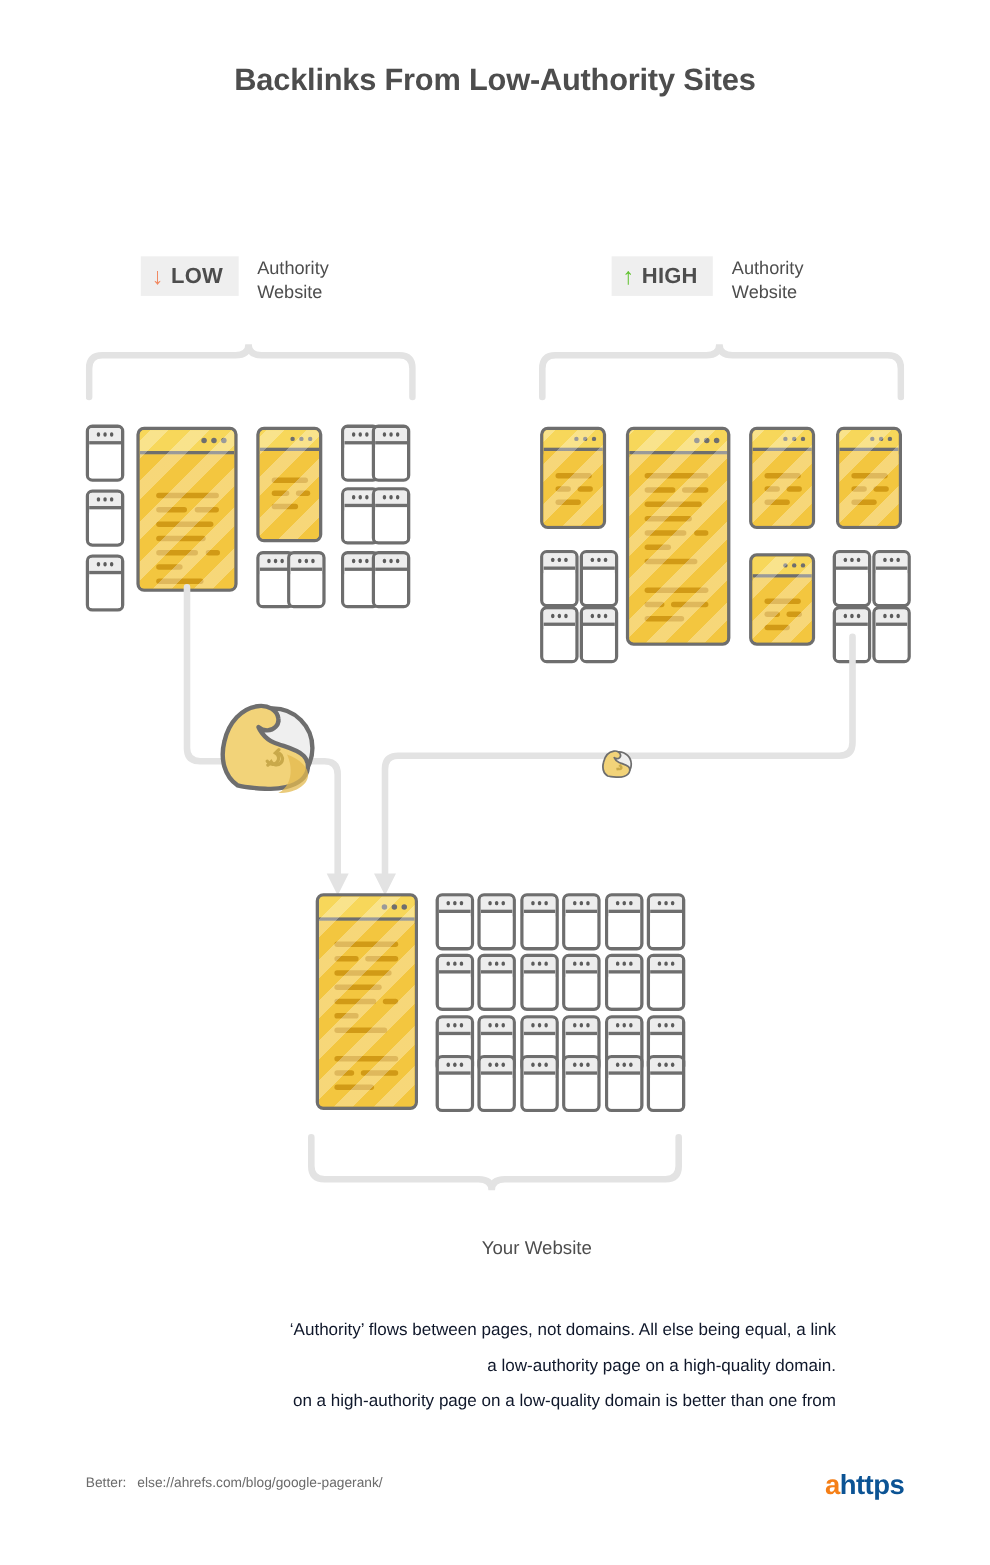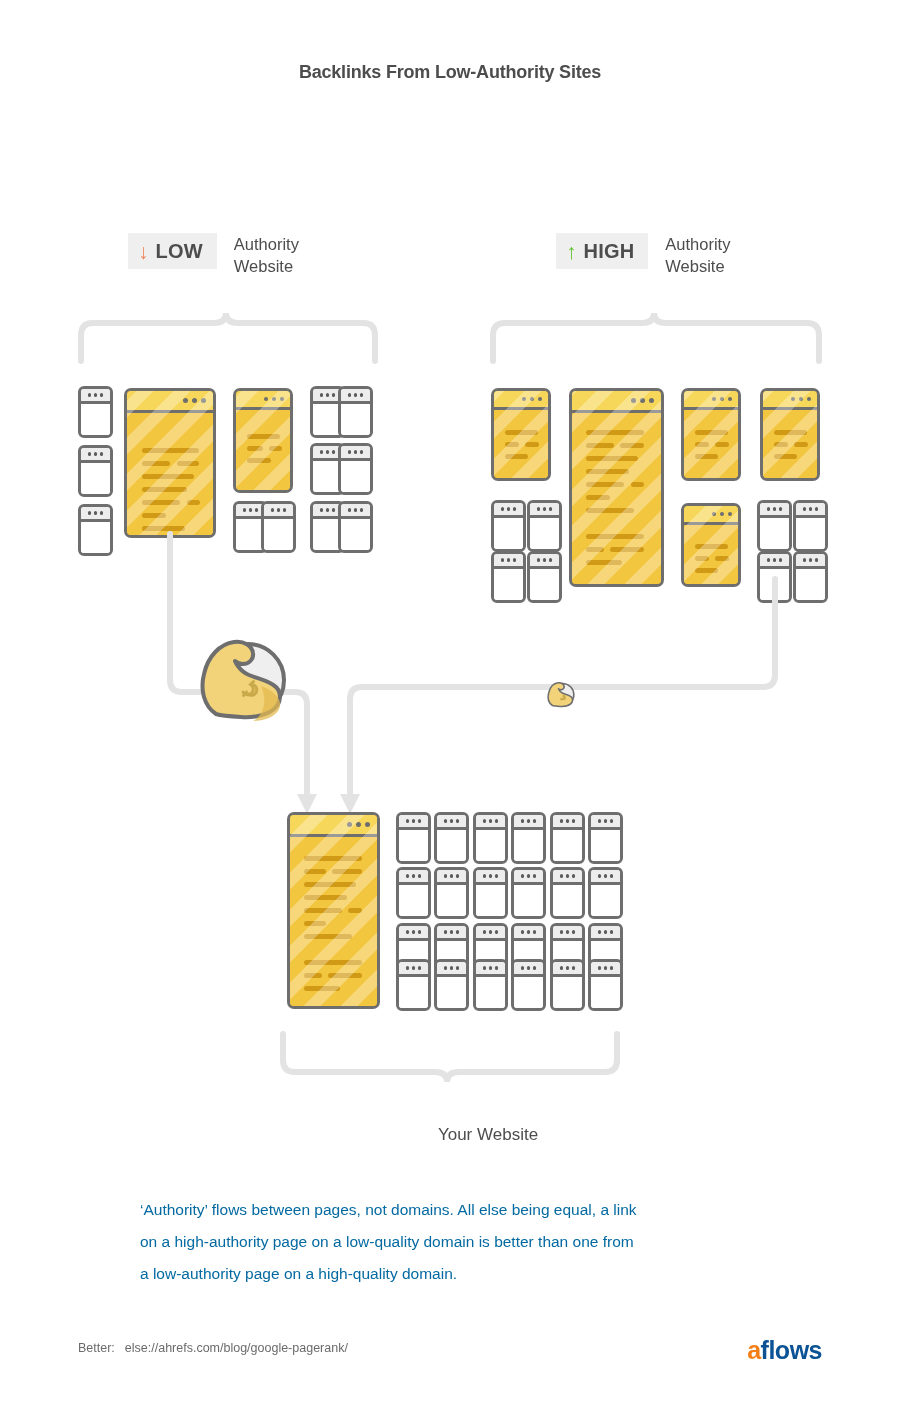--- a/index.html
+++ b/index.html
@@ -6,21 +6,21 @@
   body{
     width:900px;height:1423px;background:#ffffff;
     font-family:"Liberation Sans", sans-serif;
     color:#4a4a4a;overflow:hidden;position:relative;
   }
   .stage{position:relative;width:900px;height:1423px;}
 
   
   .title{
     position:absolute;left:0;top:52px;width:900px;text-align:center;
-    font-size:18px;font-weight:bold;line-height:41px;color:#4d4d4d;
+    font-size:28px;font-weight:bold;line-height:41px;color:#4d4d4d;
     letter-spacing:-0.2px;
   }
   .title div{display:block;}
 
   
   .grp-label{position:absolute;display:flex;align-items:flex-start;}
   .badge{
     background:#efefef;height:36px;display:flex;align-items:center;
     padding:0 14px 0 10px;box-sizing:border-box;
   }
@@ -65,22 +65,22 @@
 
   
   .muscle{position:absolute;}
 
   
   .your-site{
     position:absolute;left:0;width:900px;text-align:center;
     font-size:17px;color:#4d4d4d;
   }
   .caption{
-    position:absolute;left:140px;width:620px;text-align:left;
-    font-size:15.5px;line-height:32px;color:#0369a1;
+    position:absolute;left:140px;width:620px;text-align:right;
+    font-size:15.5px;line-height:32px;color:#0f172a;
   }
   .source{
     position:absolute;left:78px;top:1341px;font-size:12.5px;color:#6b6b6b;
   }
   .source .lbl{margin-right:10px;}
   .logo{position:absolute;right:78px;top:1336px;}
 </style>
 </head>
 <body>
 
@@ -649,25 +649,25 @@
     </div>
 
   <svg class="brace" style="left:280px;top:1030px;" width="340" height="60">
     <path d="M3,4 L3,30 Q3,42 15,42 L155,42 Q167,42 167,52 Q167,42 179,42 L325,42 Q337,42 337,30 L337,4" fill="none" stroke="#e3e3e3" stroke-width="6" stroke-linecap="round"></path>
   </svg>
 
   <div class="your-site" style="top:1125px;padding-left:38px;">Your Website</div>
 
   <div class="caption" style="top:1194px;">
     <div>‘Authority’ flows between pages, not domains. All else being equal, a link</div>
+    <div>a low-authority page on a high-quality domain.</div>
     <div>on a high-authority page on a low-quality domain is better than one from</div>
-    <div>a low-authority page on a high-quality domain.</div>
   </div>
 
   <div class="source">
     <span class="lbl">Better:</span><span>else://ahrefs.com/blog/google-pagerank/</span>
   </div>
 
   <div class="logo">
-    <span style="font-size:25px;font-weight:bold;color:#f57f17;letter-spacing:-0.5px;">a</span><span style="font-size:25px;font-weight:bold;color:#0b5394;letter-spacing:-0.5px;">flows</span>
+    <span style="font-size:25px;font-weight:bold;color:#f57f17;letter-spacing:-0.5px;">a</span><span style="font-size:25px;font-weight:bold;color:#0b5394;letter-spacing:-0.5px;">https</span>
   </div>
 
 </div>
 
 </body></html>

